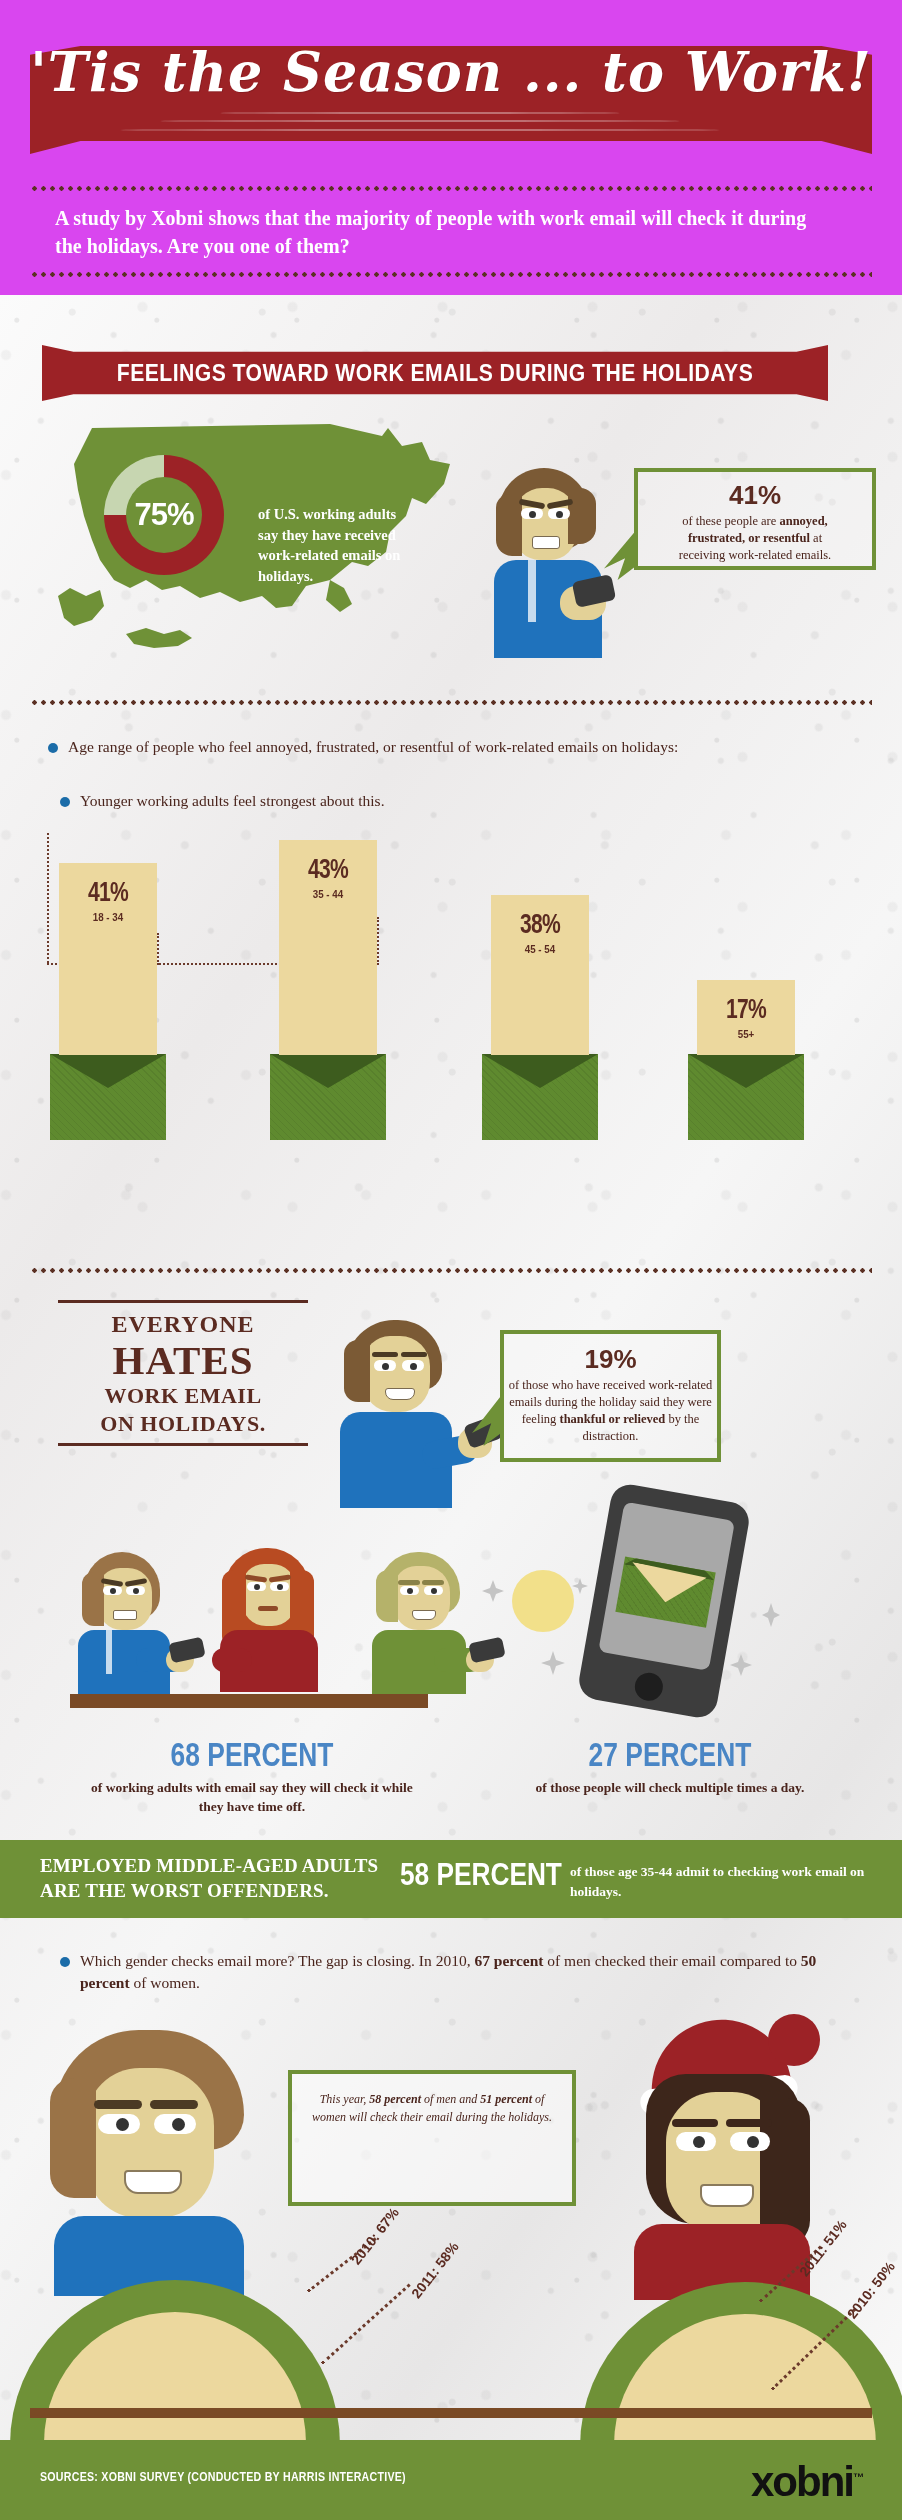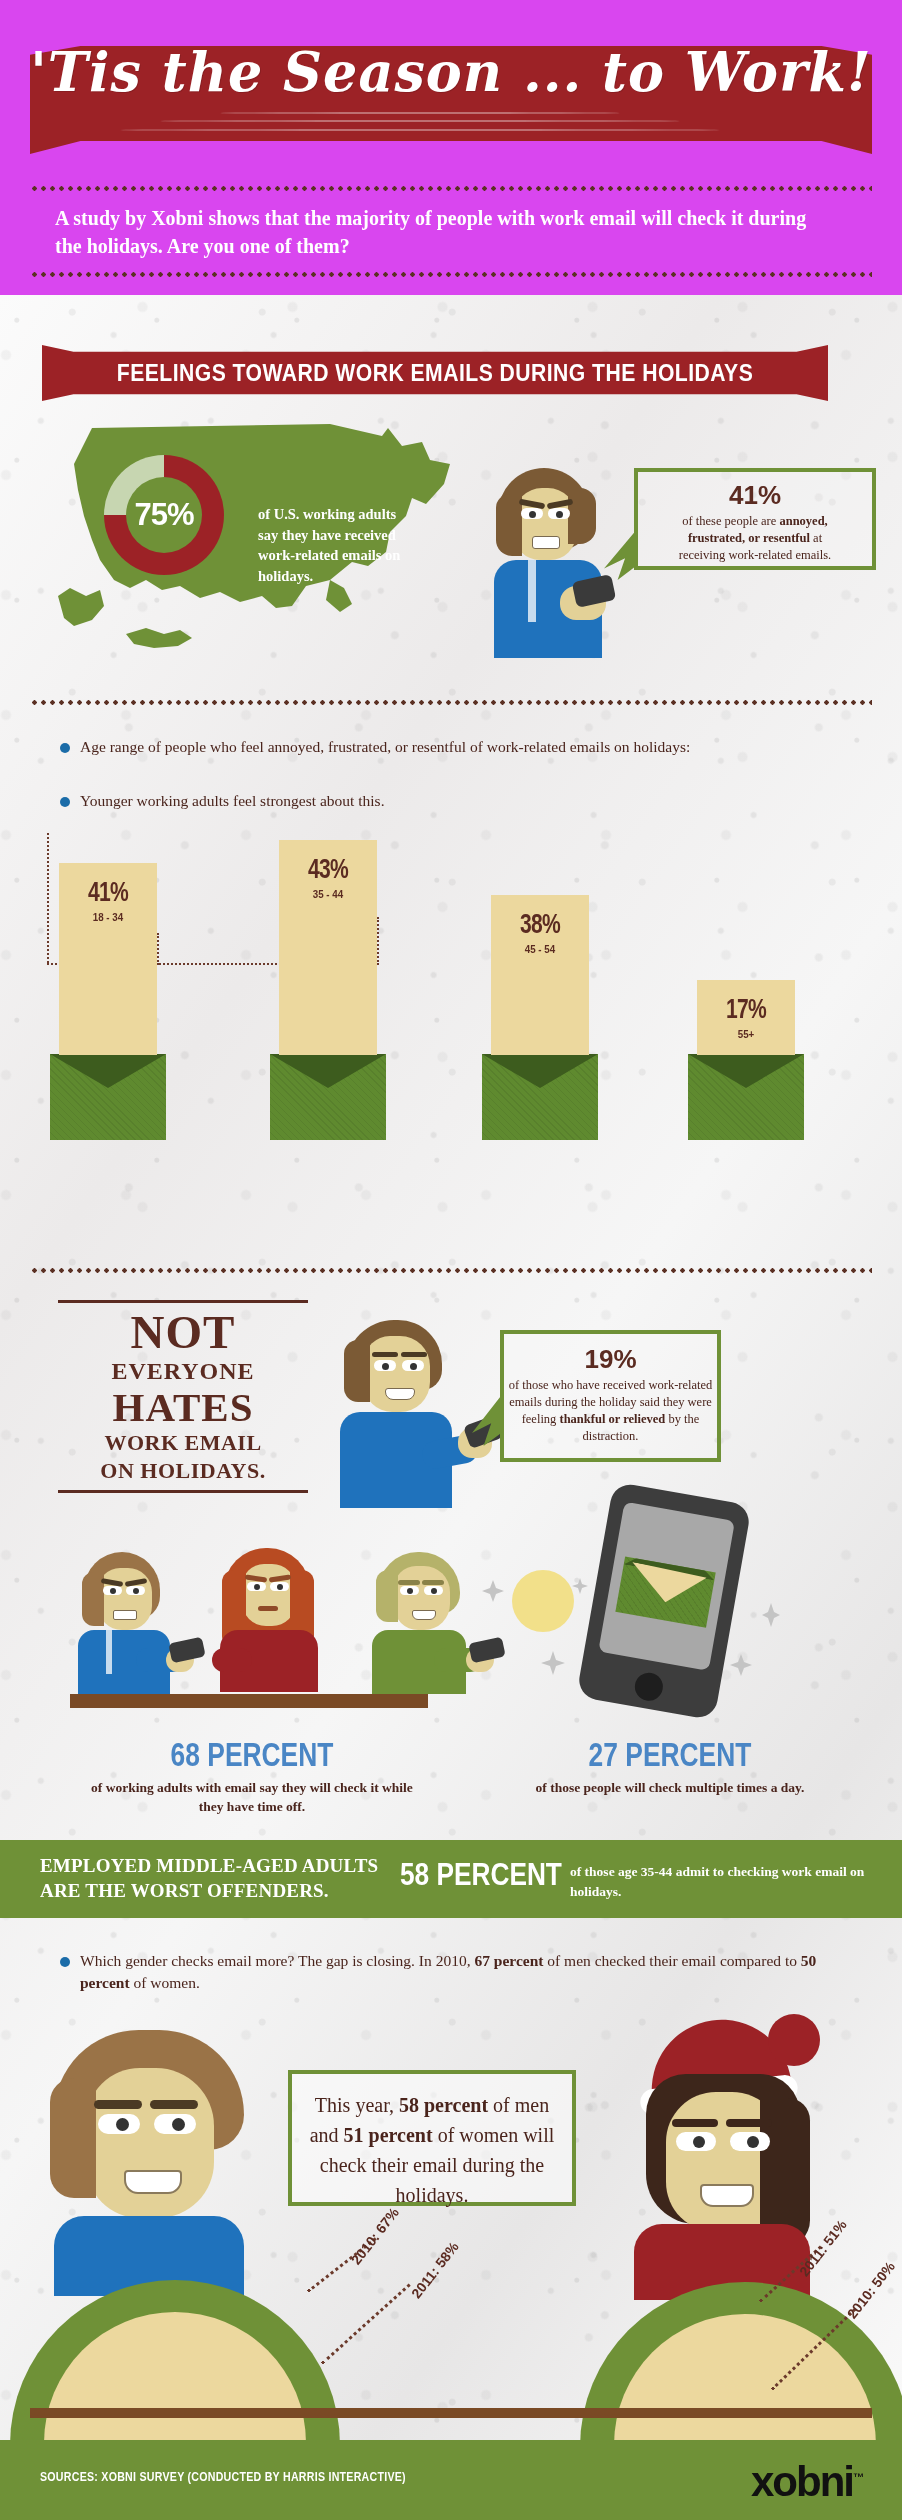--- a/index.html
+++ b/index.html
@@ -222,21 +222,21 @@
   <div class="callout" style="left:634px;top:468px;width:234px;height:94px;">
     <div class="big" style="margin-top:8px;">41%</div>
     <div class="txt" style="padding:2px 26px 0;">
       <span>of these people are </span><b>annoyed, frustrated, or resentful</b><span> at receiving work-related emails.</span>
     </div>
   </div>
   <div style="position:absolute;left:604px;top:528px;width:34px;height:52px;background:#6f9137;clip-path:polygon(100% 0,100% 70%,40% 100%,62% 58%,0 78%);"></div>
 
   <div class="dotline" style="position:absolute;left:30px;width:842px;top:700px;"></div>
 
-  <div class="bullet" style="left:60px;top:736px;width:790px;">
+  <div class="bullet" style="left:48px;top:736px;width:790px;">
     <div class="dot"></div>
     <div class="btxt">Age range of people who feel annoyed, frustrated, or resentful of work-related emails on holidays:</div>
   </div>
   <div class="bullet" style="left:60px;top:790px;width:790px;">
     <div class="dot"></div>
     <div class="btxt">Younger working adults feel strongest about this.</div>
   </div>
 
   <div class="bars">
 
@@ -279,21 +279,20 @@
     <div class="bar" style="left:667px;height:75px;">
       <div class="pct">17%</div>
       <div class="rng">55+</div>
     </div>
   </div>
 
   <div class="dotline" style="position:absolute;left:30px;width:842px;top:1268px;"></div>
 
   <div class="neh">
     <div class="rule"></div>
-    <div class="l1">NOT</div>
     <div class="l2">EVERYONE</div>
     <div class="l3">HATES</div>
     <div class="l4">WORK EMAIL</div>
     <div class="l5">ON HOLIDAYS.</div>
     <div class="rule"></div>
   </div>
 
   <div class="ch" style="left:330px;top:1320px;width:140px;height:190px;">
     <div class="ch hairB" style="left:16px;top:0;width:96px;height:70px;border-radius:48px 44px 20px 22px;"></div>
     <div class="ch skin" style="left:34px;top:16px;width:66px;height:76px;border-radius:26px 30px 30px 28px;"></div>
@@ -447,21 +446,21 @@
     <div style="position:absolute;left:147px;top:116px;width:12px;height:12px;background:#333;border-radius:50%;"></div>
     <div style="position:absolute;left:72px;top:99px;width:46px;height:8px;background:#3d261b;border-radius:4px;"></div>
     <div style="position:absolute;left:126px;top:99px;width:46px;height:8px;background:#3d261b;border-radius:4px;"></div>
     <div style="position:absolute;left:100px;top:164px;width:50px;height:19px;background:#fff;border:2px solid #8a7a5c;border-radius:4px 4px 13px 13px;"></div>
     <div class="ch red" style="left:34px;top:204px;width:176px;height:76px;border-radius:28px 28px 0 0;"></div>
     <div style="position:absolute;left:-20px;top:262px;width:330px;height:180px;background:#6f9137;border-radius:165px 165px 0 0;"></div>
     <div style="position:absolute;left:14px;top:294px;width:262px;height:150px;background:#ecd89e;border-radius:131px 131px 0 0;"></div>
   </div>
 
   <div class="callout" style="left:288px;top:2070px;width:280px;height:128px;background:rgba(255,255,255,.5);">
-    <div class="txt" style="padding:16px 16px 0;font-size:20px;line-height:1.5;">
+    <div class="txt" style="padding:16px 16px 0;font-size:12px;line-height:1.5;font-style:italic;">
       <span>This year, </span><b>58 percent</b><span> of men and </span><b>51 percent</b><span> of women will check their email during the holidays.</span>
     </div>
   </div>
 
   <div class="leader" style="left:308px;top:2290px;width:86px;transform:rotate(-38deg);"></div>
   <div class="yearlab" style="left:340px;top:2228px;width:70px;transform:rotate(-52deg);">2010: 67%</div>
   <div class="leader" style="left:322px;top:2362px;width:118px;transform:rotate(-42deg);"></div>
   <div class="yearlab" style="left:400px;top:2262px;width:70px;transform:rotate(-52deg);">2011: 58%</div>
 
   <div class="leader" style="left:760px;top:2300px;width:82px;transform:rotate(-42deg);"></div>

